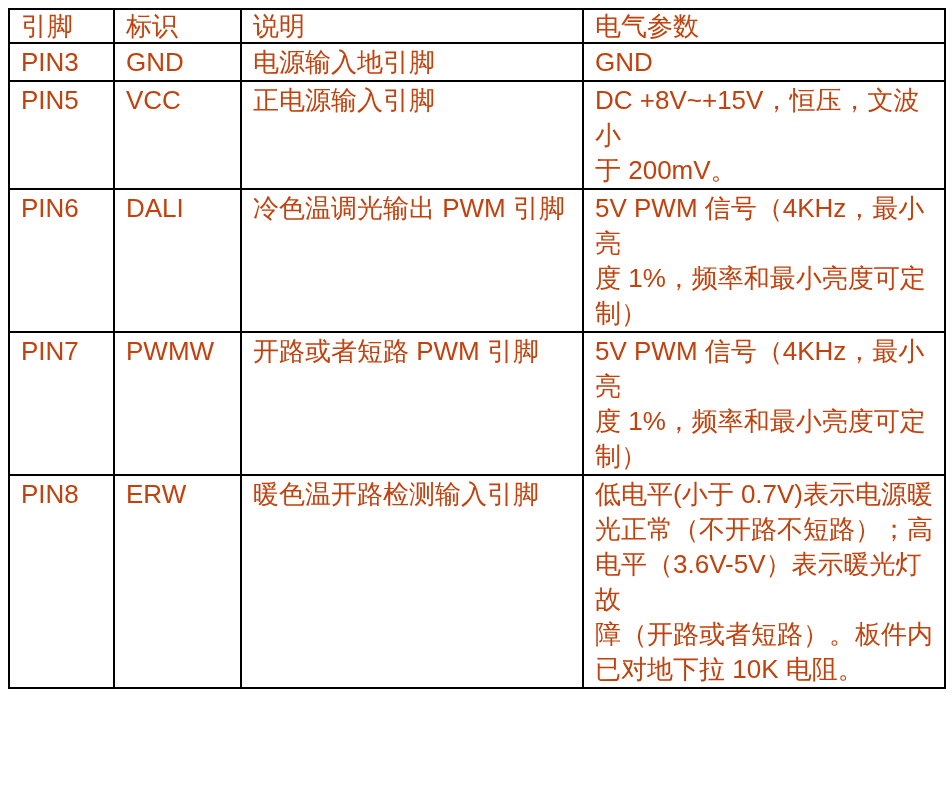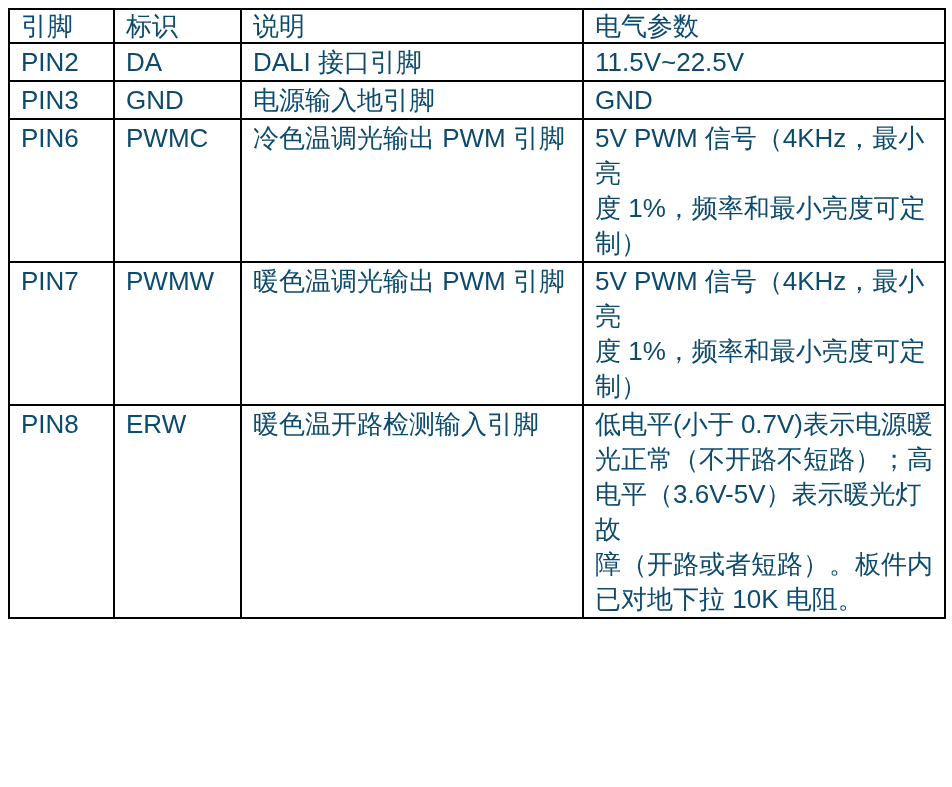--- a/index.html
+++ b/index.html
@@ -7,21 +7,21 @@
     padding: 0;
     background: #ffffff;
   }
   .page {
     position: relative;
     width: 952px;
     height: 787px;
     background: #ffffff;
     overflow: hidden;
     font-family: "Liberation Sans", sans-serif;
-    color: #0c4a6e;
+    color: #c2410c;
   }
   table.pin-table {
     position: absolute;
     left: 8px;
     top: 8px;
     width: 936px;
     border-collapse: collapse;
     table-layout: fixed;
   }
   table.pin-table td, table.pin-table th {
@@ -63,44 +63,45 @@
     </colgroup>
     <thead>
       <tr class="r-header">
         <th>引脚</th>
         <th>标识</th>
         <th>说明</th>
         <th>电气参数</th>
       </tr>
     </thead>
     <tbody>
-      <tr class="r2">
-        <td>PIN2</td>
-        <td>DA</td>
-        <td>DALI 接口引脚</td>
-        <td>11.5V~22.5V</td>
-      </tr>
       <tr class="r3">
         <td>PIN3</td>
         <td>GND</td>
         <td>电源输入地引脚</td>
         <td>GND</td>
       </tr>
+      <tr class="r5">
+        <td>PIN5</td>
+        <td>VCC</td>
+        <td>正电源输入引脚</td>
+        <td>DC +8V~+15V，恒压，文波小
+于 200mV。</td>
+      </tr>
       <tr class="r6">
         <td>PIN6</td>
-        <td>PWMC</td>
+        <td>DALI</td>
         <td>冷色温调光输出 PWM 引脚</td>
         <td>5V PWM 信号（4KHz，最小亮
 度 1%，频率和最小亮度可定
 制）</td>
       </tr>
       <tr class="r7">
         <td>PIN7</td>
         <td>PWMW</td>
-        <td>暖色温调光输出 PWM 引脚</td>
+        <td>开路或者短路 PWM 引脚</td>
         <td>5V PWM 信号（4KHz，最小亮
 度 1%，频率和最小亮度可定
 制）</td>
       </tr>
       <tr class="r8">
         <td>PIN8</td>
         <td>ERW</td>
         <td>暖色温开路检测输入引脚</td>
         <td>低电平(小于 0.7V)表示电源暖
 光正常（不开路不短路）；高

